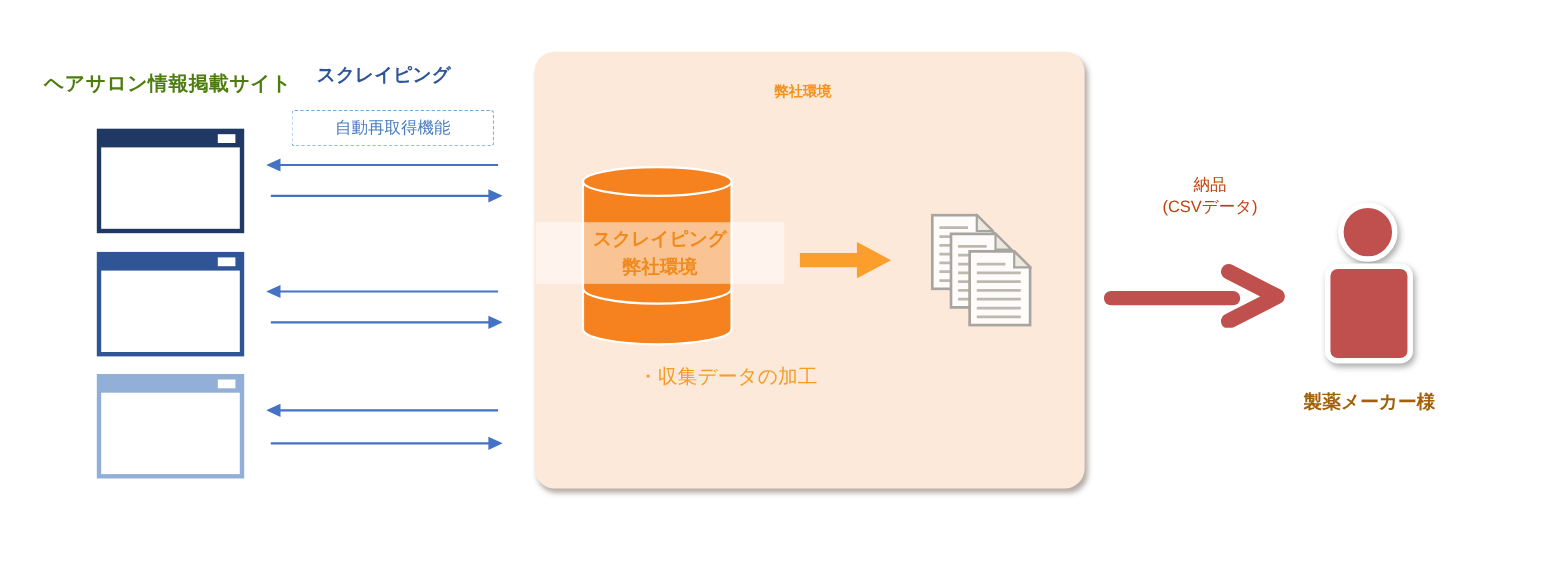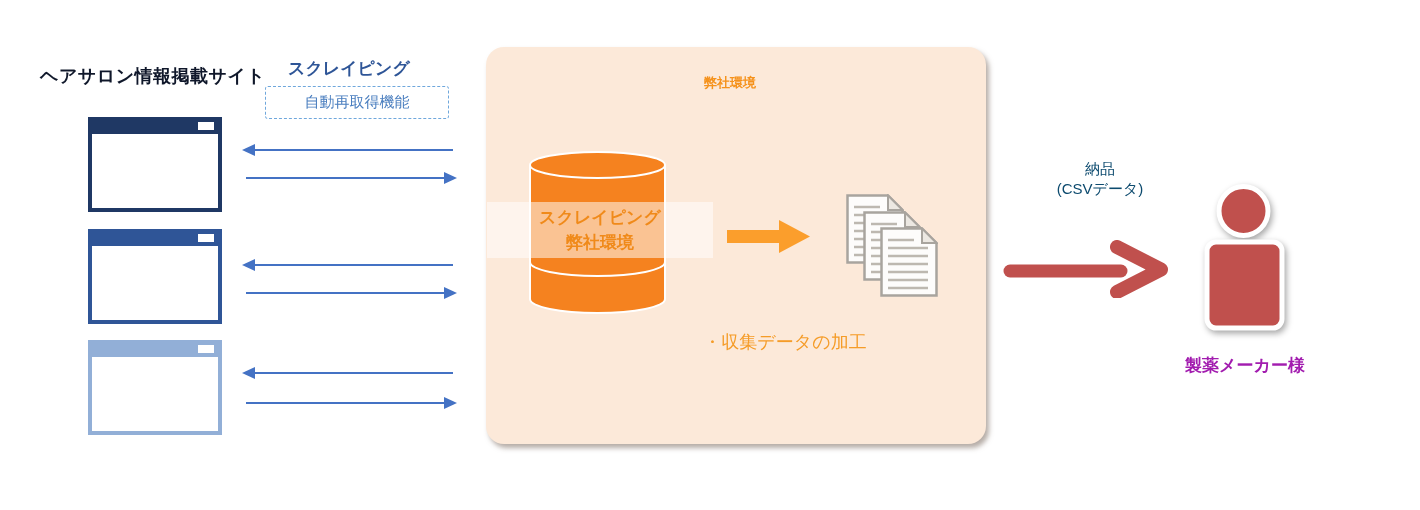--- a/index.html
+++ b/index.html
@@ -3,54 +3,54 @@
 <meta charset="utf-8">
 <style>
   html,body{margin:0;padding:0;background:#fff;}
   .canvas{
     position:relative;width:1420px;height:510px;background:#ffffff;
     font-family:"Liberation Sans","DejaVu Sans",sans-serif;overflow:hidden;
   }
   .abs{position:absolute;}
 
   
-  .src-title{left:40px;top:64px;font-size:18px;font-weight:bold;color:#0f172a;letter-spacing:0.5px;text-align:right;}
+  .src-title{left:40px;top:64px;font-size:18px;font-weight:bold;color:#4d7c0f;letter-spacing:0.5px;text-align:right;}
 
   
   .win{left:88px;width:134px;height:95px;}
   .win .body{position:absolute;left:4px;right:4px;top:17px;bottom:4px;background:#ffffff;}
   .win .btn{position:absolute;top:5px;right:8px;width:16px;height:8px;background:#ffffff;}
   .win1{top:117px;background:#1F3864;}
   .win2{top:229px;background:#2F5597;}
   .win3{top:340px;background:#92AFD7;}
 
   
   .scrape-label{left:288px;top:57px;font-size:17px;font-weight:bold;color:#2E5597;}
-  .dashed-box{left:265px;top:86px;width:182px;height:31px;border:1.6px dashed #6FA7DC;border-radius:3px;
+  .dashed-box{left:265px;top:100px;width:182px;height:31px;border:1.6px dashed #6FA7DC;border-radius:3px;
               display:flex;align-items:center;justify-content:center;
               font-size:15px;color:#4A7EBF;}
 
   
   .env-box{left:486px;top:47px;width:500px;height:397px;background:#FCE9D9;border-radius:18px;
            box-shadow:3px 4px 5px rgba(110,92,80,.5);}
   .env-title{left:486px;top:74px;width:488px;text-align:center;font-size:13px;font-weight:bold;color:#F5921C;}
 
   
   .band{left:487px;top:202px;width:226px;height:56px;background:rgba(255,255,255,.52);
         display:flex;flex-direction:column;align-items:center;justify-content:center;
         font-size:17px;font-weight:bold;color:#F08A1A;line-height:25px;}
 
   
-  .notes{left:580px;top:331px;width:410px;text-align:center;font-size:18px;color:#F59C28;line-height:22px;}
+  .notes{left:580px;top:331px;width:410px;font-size:18px;color:#F59C28;line-height:22px;}
 
   
-  .deliv-label{left:1030px;top:159px;width:140px;text-align:center;font-size:15px;color:#0c4a6e;line-height:20px;}
+  .deliv-label{left:1030px;top:159px;width:140px;text-align:center;font-size:15px;color:#c2410c;line-height:20px;}
 
   
-  .customer-label{left:1145px;top:354px;width:200px;text-align:center;font-size:17px;font-weight:bold;color:#a21caf;}
+  .customer-label{left:1145px;top:354px;width:200px;text-align:center;font-size:17px;font-weight:bold;color:#a16207;}
 
   .person-svg{filter:drop-shadow(2px 3px 3px rgba(0,0,0,.35));}
   svg{display:block;}
 </style>
 </head>
 <body>
 
 <div class="canvas">
 
   <div class="abs src-title">ヘアサロン情報掲載サイト</div>

